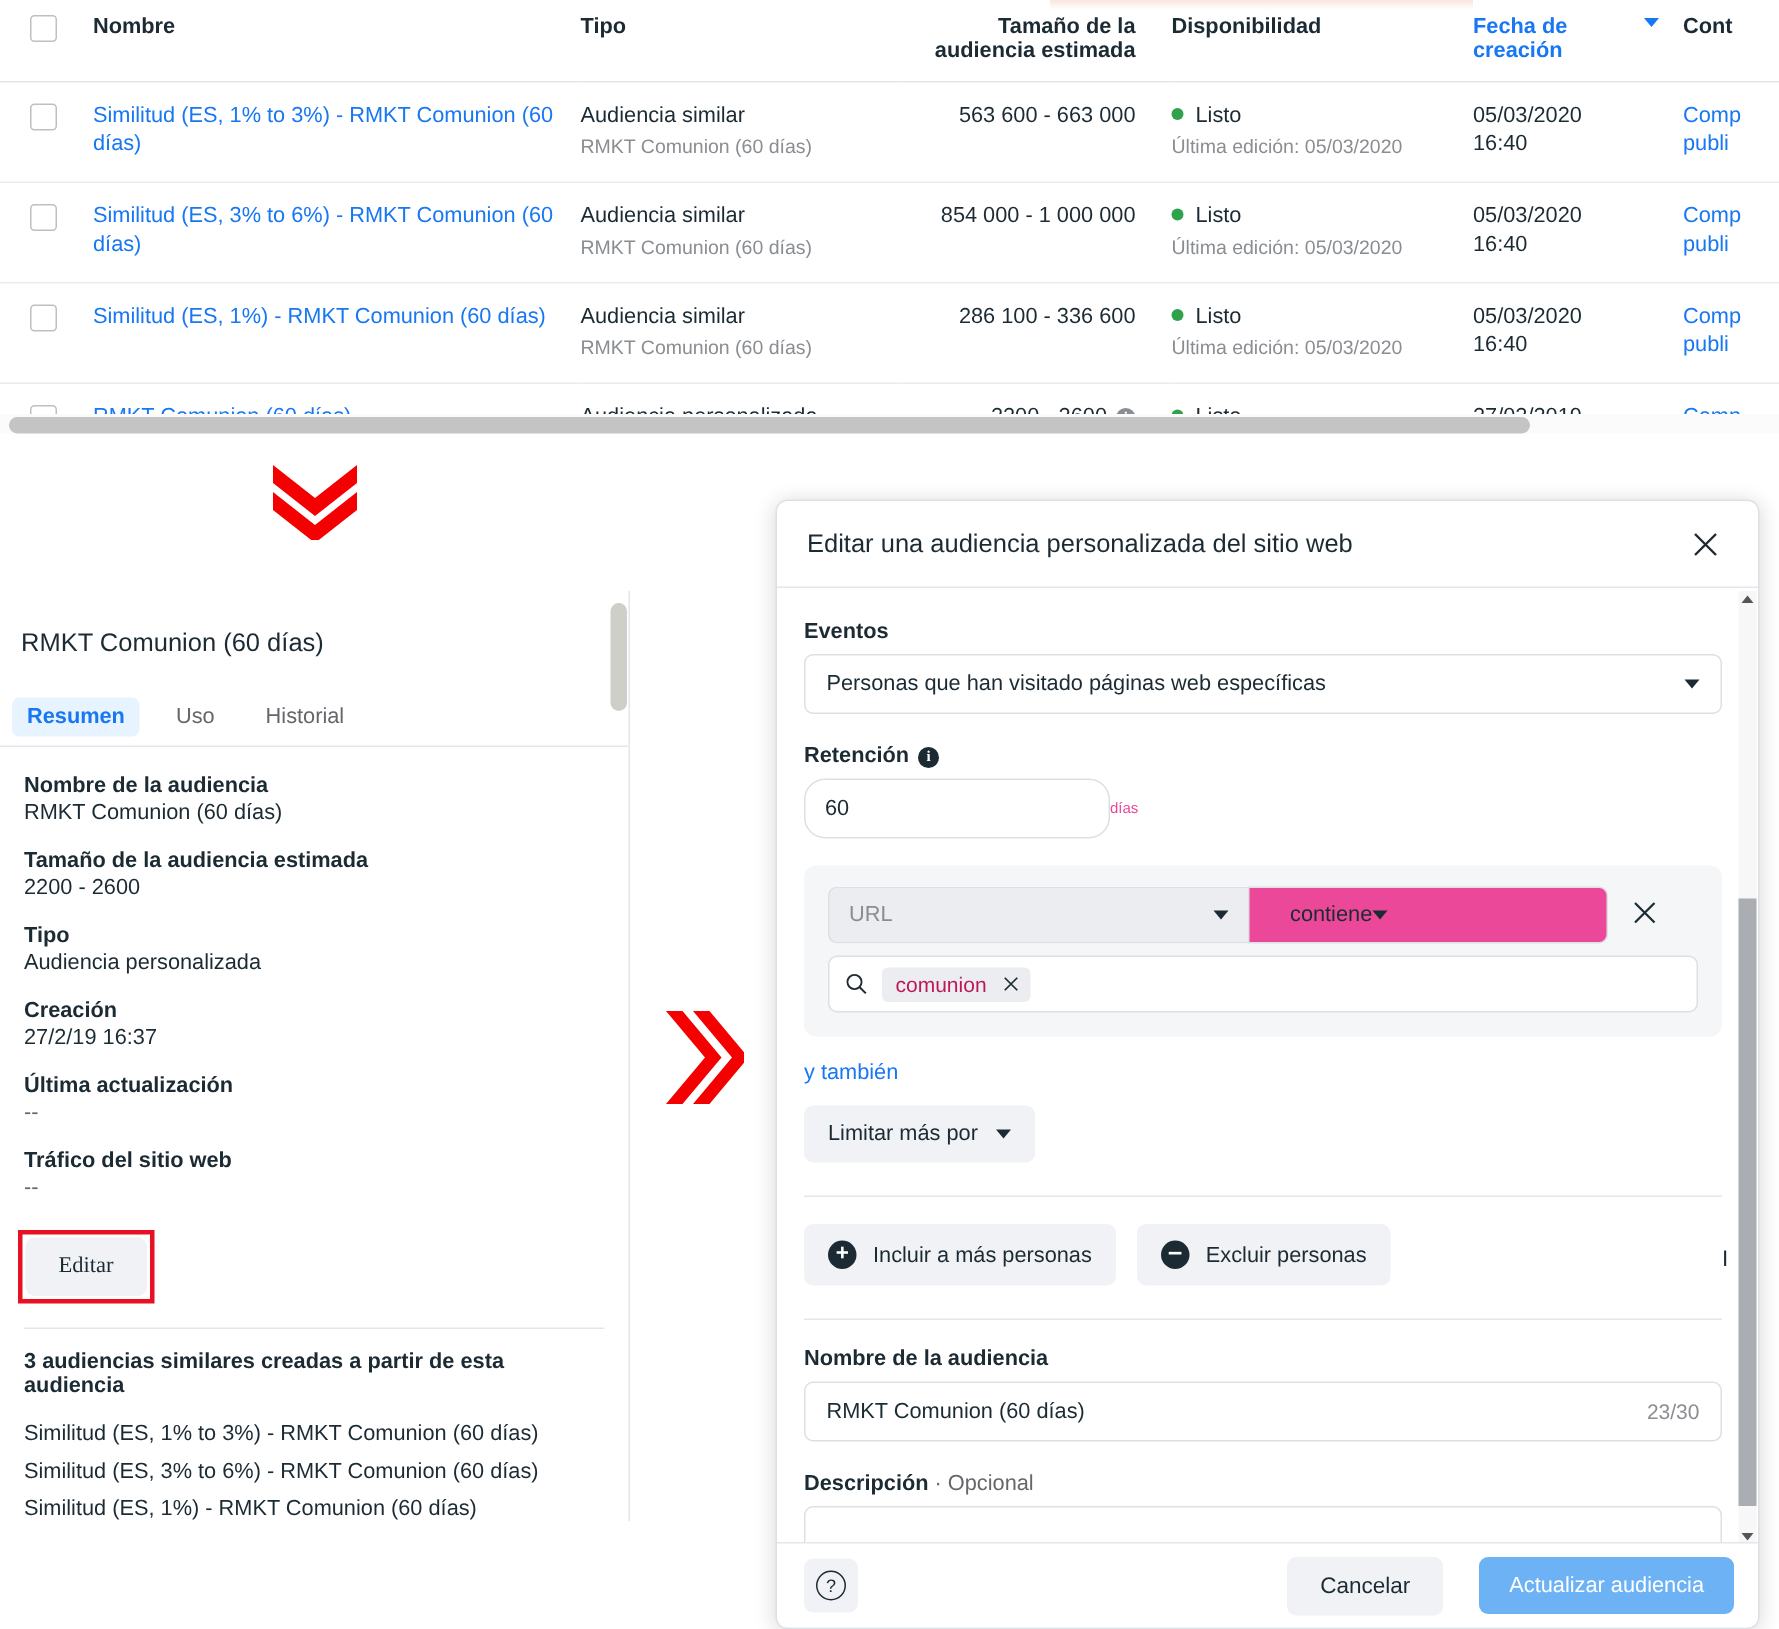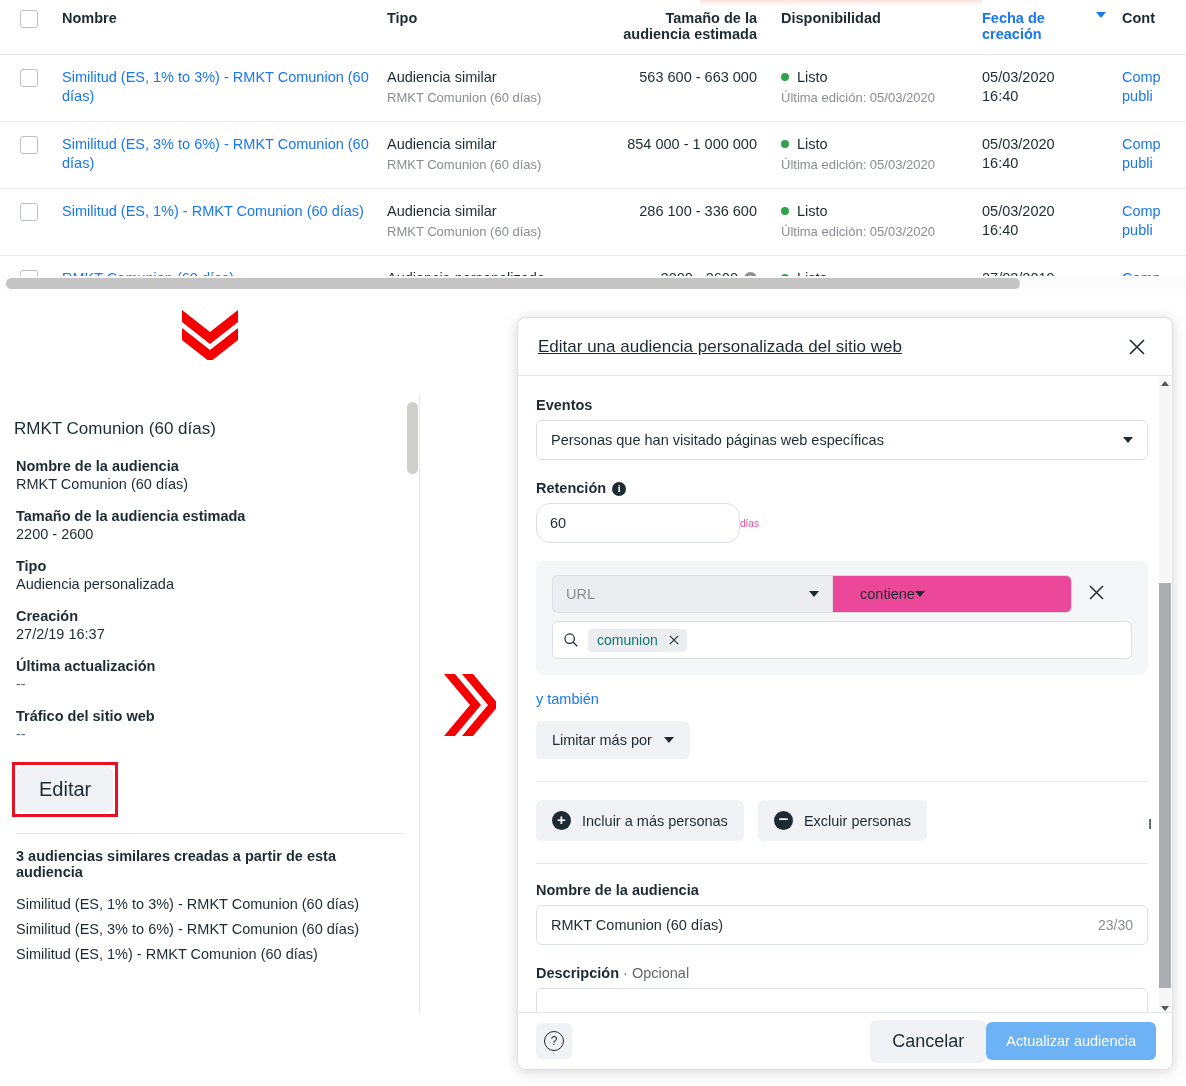--- a/index.html
+++ b/index.html
@@ -111,32 +111,32 @@
   .tab.active { color: #1877f2; font-weight: bold; background: #e7f3ff; }
   .sum-body { padding: 18px 16px 0 16px; }
   .f-label { font-size: 14.5px; font-weight: bold; color: #1c2b33; margin-bottom: 2px; }
   .f-value { font-size: 14.5px; color: #1c2b33; margin-bottom: 16px; }
   .f-value.dash { color: #65676b; }
   .edit-wrap {
     display: inline-block; border: 3px solid #e81123; padding: 2px; margin: 4px 0 0 -4px;
   }
   .edit-btn {
     background: #f0f2f5; border: none; border-radius: 6px;
-    font-size: 20px; color: #1c2b33; padding: 11px 22px;
-    font-family: Liberation Sans, sans-serif; cursor: pointer;
+    font-size: 15px; color: #1c2b33; padding: 11px 22px;
+    font-family: Liberation Serif, serif; cursor: pointer;
   }
   .sim-sep { border: none; border-top: 1px solid #e4e6eb; margin: 16px 0 14px 0; }
   .sim-head { font-size: 14.5px; font-weight: bold; color: #1c2b33; margin-bottom: 12px; }
   .sim-item { font-size: 14.5px; color: #1c2b33; line-height: 25px; }
 
   
   .modal {
-    position: absolute; left: 517px; top: 317px; width: 656px; height: 753px;
+    position: absolute; left: 517px; top: 333px; width: 656px; height: 753px;
     background: #fff; border: 1px solid #dcdfe3; border-radius: 8px;
-    box-shadow: 0 2px 14px rgba(0,0,0,.16); overflow: hidden; text-decoration: underline;
+    box-shadow: 0 2px 14px rgba(0,0,0,.16); overflow: hidden;
   }
   .modal-header {
     height: 58px; display: flex; align-items: center; justify-content: space-between;
     padding: 0 22px 0 20px; border-bottom: 1px solid #e4e6eb;
   }
   .modal-title { font-size: 17px; color: #1c2b33; }
   .close-x {
     width: 26px; height: 26px; cursor: pointer; color: #1c2b33;
     display: flex; align-items: center; justify-content: center;
   }
@@ -185,21 +185,21 @@
     border: 1px solid #dcdfe3; border-radius: 0 6px 6px 0;
     display: flex; align-items: center; justify-content: flex-start;
     padding: 0 27px; font-size: 14.5px; color: #1c2b33; cursor: pointer;
   }
   .rule-x { margin-left: 16px; cursor: pointer; color: #1c2b33; font-size: 18px; line-height:1; }
   .token-field {
     margin-top: 8px; height: 38px; background: #fff; border: 1px solid #dcdfe3;
     border-radius: 6px; display: flex; align-items: center; padding: 0 10px;
   }
   .token {
-    background: #ebedf0; border-radius: 4px; font-size: 14px; color: #0f766e;
+    background: #ebedf0; border-radius: 4px; font-size: 14px; color: #be185d;
     padding: 3px 8px 4px 9px; display: flex; align-items: center; margin-left: 9px;
   }
   .token-x { margin-left: 11px; font-size: 14px; cursor: pointer; }
   .link-also { color: #1877f2; font-size: 14.5px; margin-top: 16px; cursor: pointer; }
   .pill-btn {
     display: inline-flex; align-items: center; background: #f0f2f5; border-radius: 6px;
     font-size: 14.5px; color: #1c2b33; padding: 11px 16px; margin-top: 14px; cursor: pointer;
   }
   .pill-btn .caret { margin-left: 12px; }
   .m-divider { border: none; border-top: 1px solid #e4e6eb; margin: 22px 0 18px 0; }
@@ -241,22 +241,22 @@
   .help-btn {
     width: 36px; height: 36px; border-radius: 6px; background: #f0f2f5;
     display: flex; align-items: center; justify-content: center; cursor: pointer;
   }
   .q-circ {
     width: 20px; height: 20px; border-radius: 50%; border: 1.5px solid #1c2b33;
     font-size: 12px; line-height: 18px; text-align: center; color: #1c2b33;
   }
   .footer-spacer { flex: 1; }
   .btn-cancel {
-    background: #f0f2f5; border: none; border-radius: 6px; font-size: 18px;
-    color: #1c2b33; padding: 11px 22px; margin-right: 0; cursor: pointer;
+    background: #f0f2f5; border: none; border-radius: 6px; font-size: 15px;
+    color: #1c2b33; padding: 11px 22px; margin-right: 24px; cursor: pointer;
     font-family: "Liberation Sans", sans-serif;
   }
   .btn-primary {
     background: #6cb2f5; border: none; border-radius: 6px; font-size: 14.5px;
     color: #ffffff; padding: 11px 20px; cursor: pointer;
     font-family: "Liberation Sans", sans-serif;
   }
 </style>
 </head>
 <body>
@@ -415,20 +415,31 @@
 
   <svg class="arrow-right" width="56" height="74" viewBox="0 0 56 74">
     <polygon points="4,6 30,37 4,68 15,68 41,37 15,6" fill="#f50000"></polygon>
     <polygon points="22,6 48,37 22,68 33,68 59,37 33,6" fill="#f50000"></polygon>
   </svg>
 
   <div class="sum-panel">
     <div class="sum-scroll-thumb"></div>
     <div class="sum-title">RMKT Comunion (60 días)</div>
 
+    <div class="tabs">
+      <div class="tab active">
+        <span>Resumen</span>
+      </div>
+      <div class="tab">
+        <span>Uso</span>
+      </div>
+      <div class="tab">
+        <span>Historial</span>
+      </div>
+    </div>
 
     <div class="sum-body">
       <div class="f-label">Nombre de la audiencia</div>
       <div class="f-value">RMKT Comunion (60 días)</div>
 
       <div class="f-label">Tamaño de la audiencia estimada</div>
       <div class="f-value">2200 - 2600</div>
 
       <div class="f-label">Tipo</div>
       <div class="f-value">Audiencia personalizada</div>

